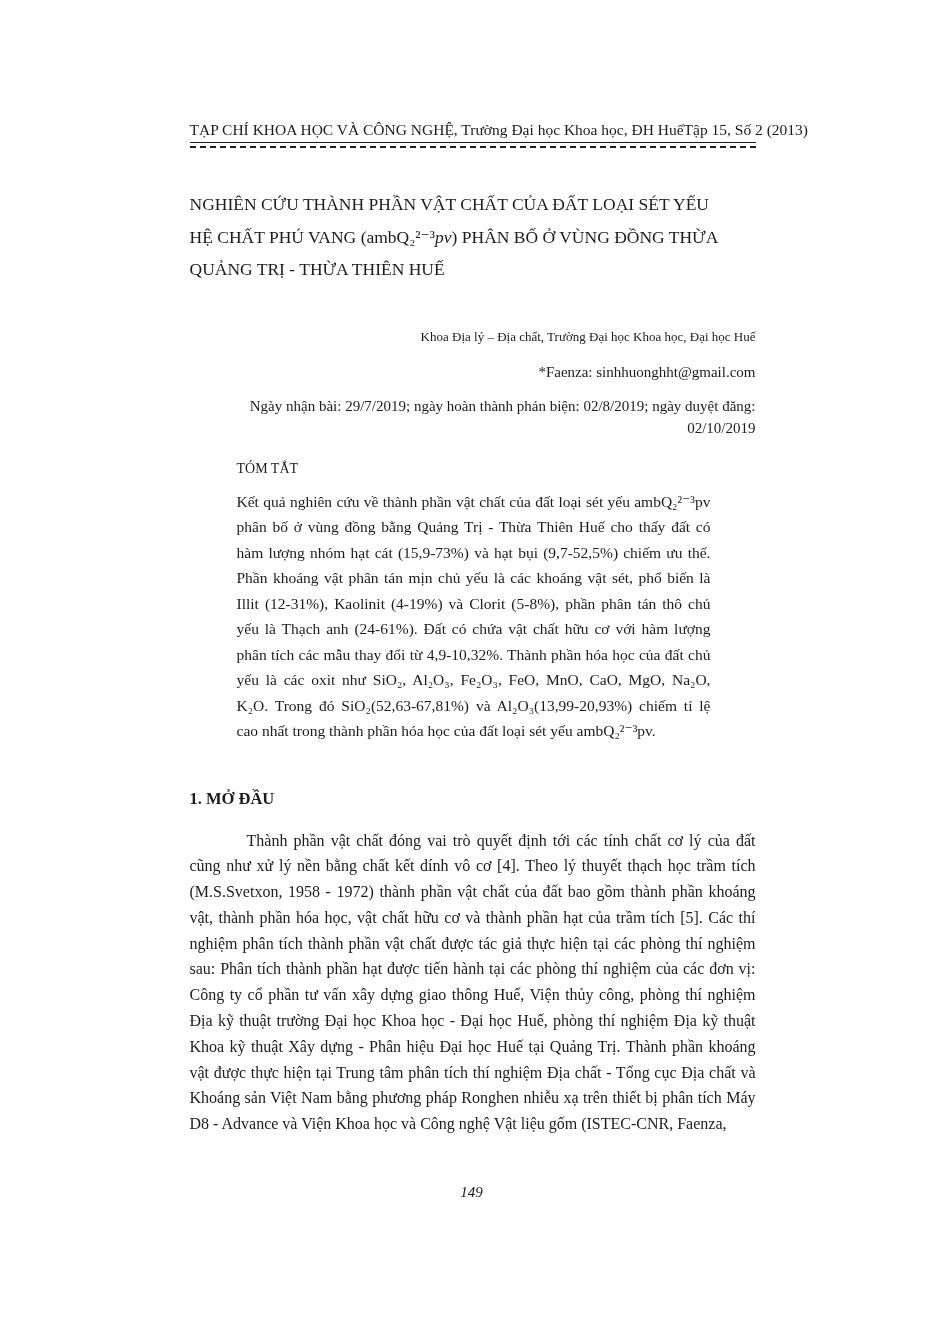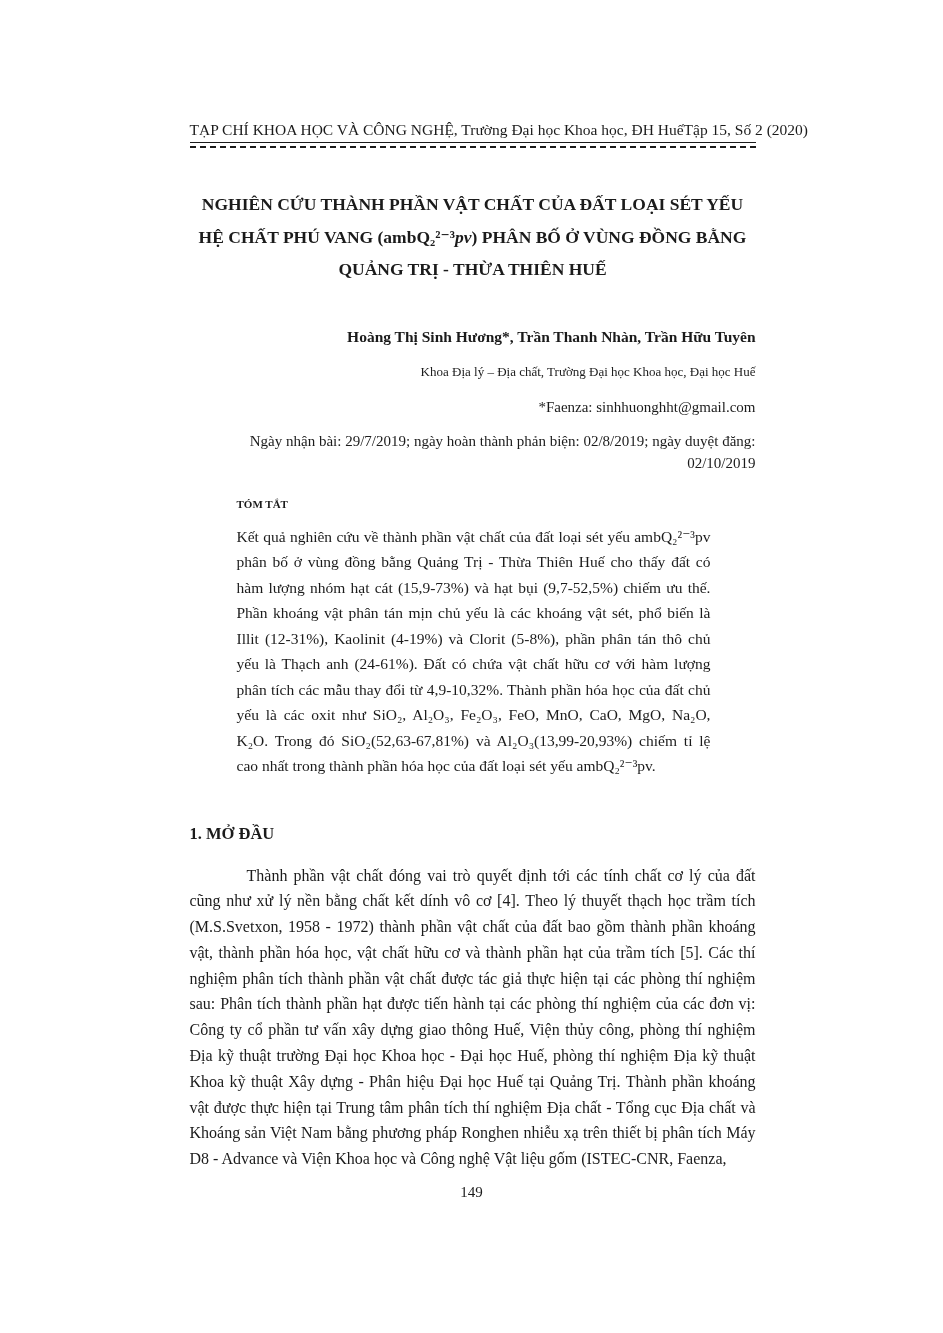--- a/index.html
+++ b/index.html
@@ -27,38 +27,37 @@
     white-space:nowrap;
   }
   .header-rule-dashed{
     border:none;
     border-top:2.5px dashed #1b1b1b;
     margin:3px 0 0 0;
   }
   
   .article-title{
     margin-top:40px;
-    text-align:center;
-    font-weight:bold;
+    font-weight:normal;
     font-size:17.5px;
     line-height:32.5px;
   }
   .article-title .it{font-style:italic;}
   
   .front-matter{margin-top:40px;text-align:right;}
   .authors{font-weight:bold;font-size:15.5px;line-height:22px;}
   .affiliation{margin-top:13px;font-size:13px;line-height:22px;}
   .email{margin-top:13px;font-size:15px;line-height:22px;}
   .dates{margin-top:12px;font-size:15px;line-height:22px;}
   
   .abstract{margin-left:47px;margin-right:45px;}
   .abstract-heading{
     margin-top:19px;
-    font-weight:bold;
-    font-size:11px;
+    font-weight:normal;
+    font-size:14px;
     line-height:22px;
   }
   .abstract-body{
     margin-top:9px;
     font-size:15.5px;
     line-height:25.5px;
     text-align:justify;
   }
   .keywords{
     margin-top:8px;
@@ -81,41 +80,41 @@
     text-align:justify;
     text-indent:57px;
   }
   
   .page-number{
     position:absolute;
     left:0;right:0;
     top:1184px;
     text-align:center;
     font-size:15px;
+    font-style:italic;
   }
 </style>
 </head>
 <body>
 
 <div class="page">
 
   <div class="journal-header">
     <span>TẠP CHÍ KHOA HỌC VÀ CÔNG NGHỆ, Trường Đại học Khoa học, ĐH Huế</span>
-    <span>Tập 15, Số 2 (2020)</span>
+    <span>Tập 15, Số 2 (2013)</span>
   </div>
   <hr class="header-rule-dashed">
 
   <div class="article-title">
     <div>NGHIÊN CỨU THÀNH PHẦN VẬT CHẤT CỦA ĐẤT LOẠI SÉT YẾU</div>
-    <div><span>HỆ CHẤT PHÚ VANG (ambQ₂²⁻³</span><span class="it">pv</span><span>) PHÂN BỐ Ở VÙNG ĐỒNG BẰNG</span></div>
+    <div><span>HỆ CHẤT PHÚ VANG (ambQ₂²⁻³</span><span class="it">pv</span><span>) PHÂN BỐ Ở VÙNG ĐỒNG THỪA</span></div>
     <div>QUẢNG TRỊ - THỪA THIÊN HUẾ</div>
   </div>
 
   <div class="front-matter">
-    <div class="authors">Hoàng Thị Sinh Hương*, Trần Thanh Nhàn, Trần Hữu Tuyên</div>
     <div class="affiliation">Khoa Địa lý – Địa chất, Trường Đại học Khoa học, Đại học Huế</div>
     <div class="email">*Faenza: sinhhuonghht@gmail.com</div>
     <div class="dates">Ngày nhận bài: 29/7/2019; ngày hoàn thành phản biện: 02/8/2019; ngày duyệt đăng: 02/10/2019</div>
   </div>
 
   <div class="abstract">
     <div class="abstract-heading">TÓM TẮT</div>
     <div class="abstract-body">Kết quả nghiên cứu về thành phần vật chất của đất loại sét yếu ambQ₂²⁻³pv phân bố ở vùng đồng bằng Quảng Trị - Thừa Thiên Huế  cho thấy đất có hàm lượng nhóm hạt cát (15,9-73%)  và hạt bụi (9,7-52,5%) chiếm ưu thế. Phần khoáng vật phân tán mịn chủ yếu là các khoáng vật sét, phổ biến là Illit (12-31%), Kaolinit (4-19%) và Clorit (5-8%), phần phân tán thô chủ yếu là Thạch anh (24-61%). Đất có chứa vật chất hữu cơ với hàm lượng phân tích các mẫu thay đổi từ 4,9-10,32%. Thành phần hóa học của đất chủ yếu là các oxit như SiO₂, Al₂O₃, Fe₂O₃, FeO, MnO, CaO, MgO, Na₂O, K₂O. Trong đó SiO₂(52,63-67,81%) và  Al₂O₃(13,99-20,93%) chiếm tỉ lệ cao nhất trong thành phần hóa học của đất loại sét yếu ambQ₂²⁻³pv.</div>
   </div>
 

